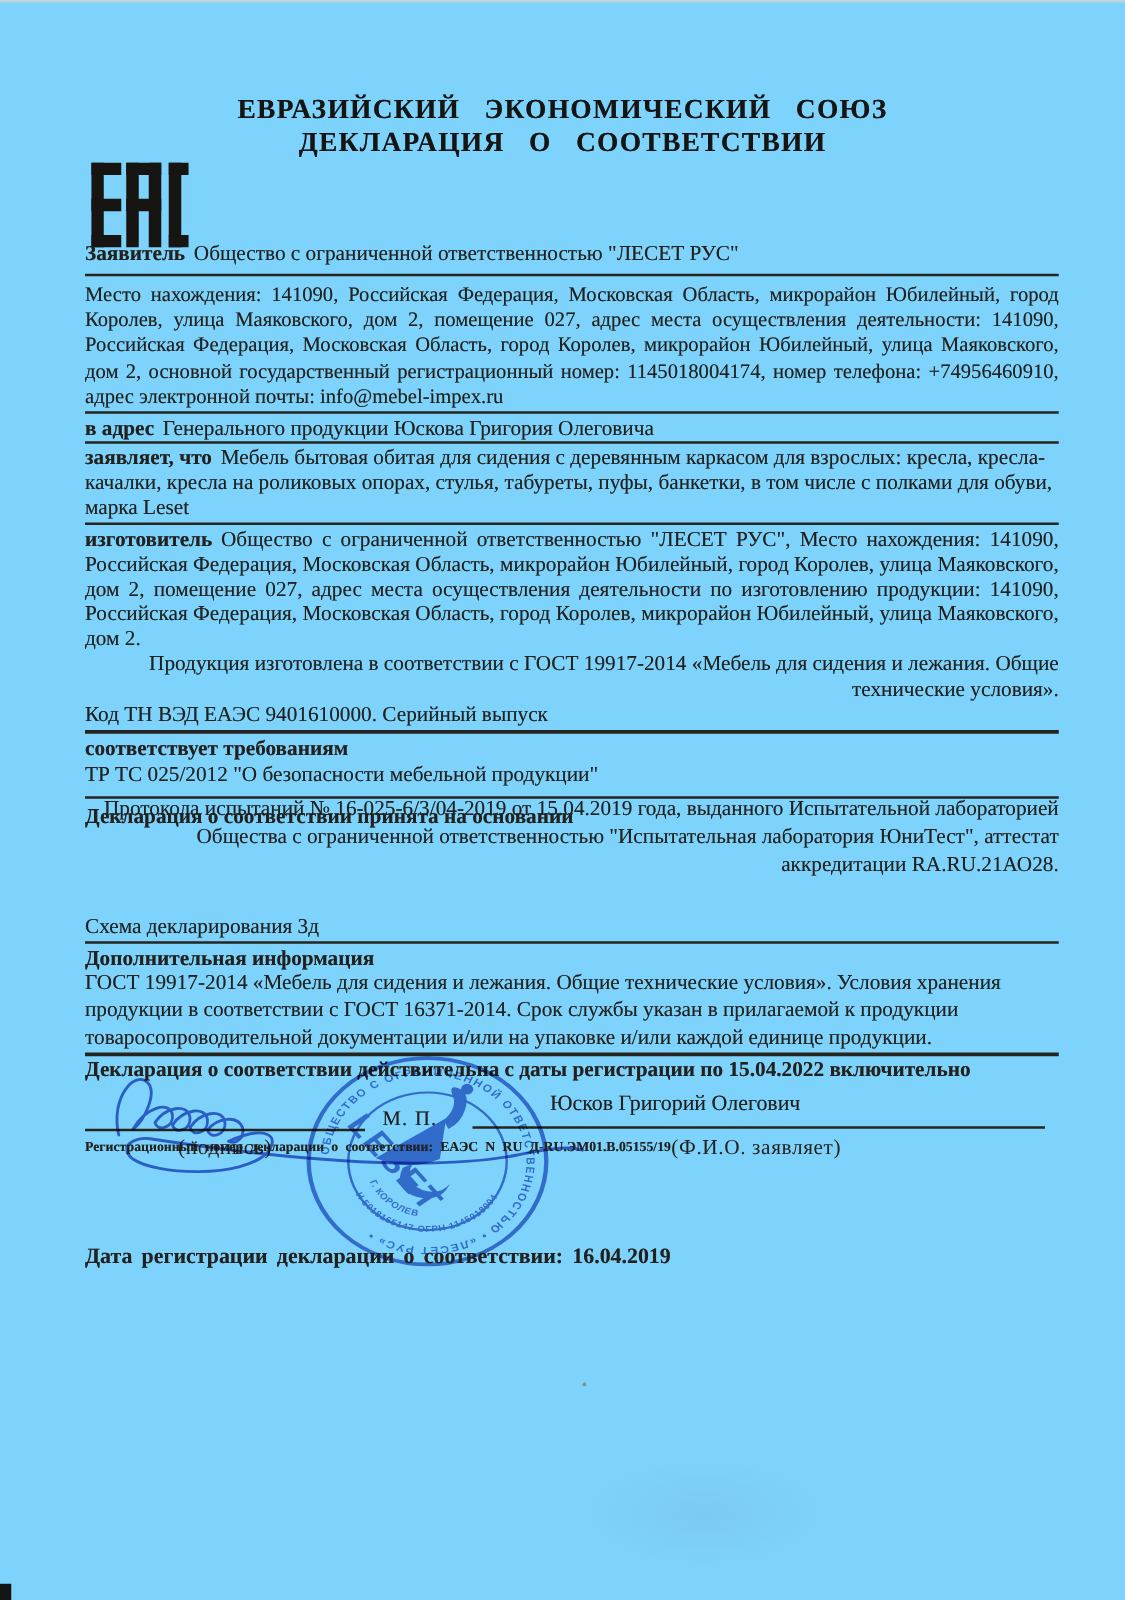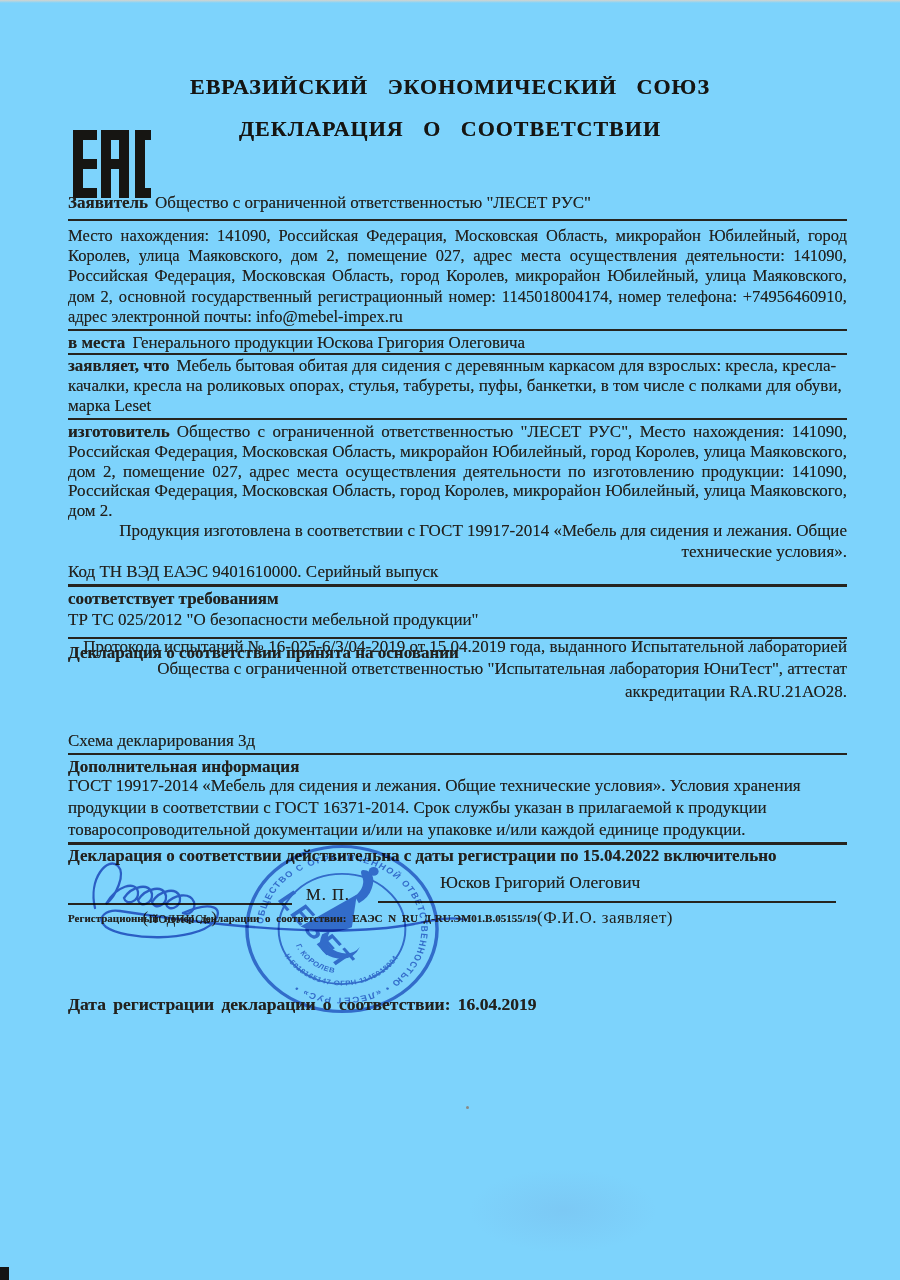--- a/index.html
+++ b/index.html
@@ -36,21 +36,21 @@
 
 <div class="page">
 
   <div class="scan-edge-left"></div>
   <div class="scan-edge-top"></div>
   <div class="corner-mark"></div>
   <div class="speck" style="left:466px;top:1106px;"></div>
   <div class="smudge"></div>
 
   <h1 class="title" style="top:74px;">ЕВРАЗИЙСКИЙ ЭКОНОМИЧЕСКИЙ СОЮЗ</h1>
-  <h1 class="title" style="top:116px;">ДЕКЛАРАЦИЯ О СООТВЕТСТВИИ</h1>
+  <h1 class="title" style="top:101px;">ДЕКЛАРАЦИЯ О СООТВЕТСТВИИ</h1>
 
   <svg class="abs" style="left:73px;top:130px;width:78px;height:68px;" viewBox="0 0 78 68" aria-label="EAC">
     <g fill="#161512">
       <rect x="0" y="0" width="10" height="68"></rect>
         <rect x="0" y="0" width="24" height="10"></rect>
       <rect x="0" y="29" width="24" height="10"></rect>
         <rect x="0" y="58" width="24" height="10"></rect>
       <rect x="28" y="0" width="10" height="68"></rect>
         <rect x="46" y="0" width="10" height="68"></rect>
       <rect x="28" y="0" width="28" height="10"></rect>
@@ -60,21 +60,21 @@
       <rect x="62" y="58" width="16" height="10"></rect>
     </g>
   </svg>
 
   <p class="abs txt" style="top:192px;"><span class="b">Заявитель</span><span>Общество с ограниченной ответственностью "ЛЕСЕТ РУС"</span></p>
   <div class="hr" style="top:219px;"></div>
 
   <p class="abs txt just" style="top:226px;font-size:16.5px;line-height:20.2px;">Место нахождения: 141090, Российская Федерация, Московская Область, микрорайон Юбилейный, город Королев, улица Маяковского, дом 2, помещение 027, адрес места осуществления деятельности: 141090, Российская Федерация, Московская Область, город Королев, микрорайон Юбилейный, улица Маяковского, дом 2, основной государственный регистрационный номер: 1145018004174, номер телефона: +74956460910, адрес электронной почты: info@mebel-impex.ru</p>
   <div class="hr" style="top:329px;"></div>
 
-  <p class="abs txt" style="top:332px;"><span class="b">в места</span><span>Генерального продукции Юскова Григория Олеговича</span></p>
+  <p class="abs txt" style="top:332px;"><span class="b">в адрес</span><span>Генерального продукции Юскова Григория Олеговича</span></p>
   <div class="hr" style="top:353px;"></div>
 
   <p class="abs txt" style="top:356px;line-height:20px;"><span class="b">заявляет, что</span><span>Мебель бытовая обитая для сидения с деревянным каркасом для взрослых: кресла, кресла-качалки, кресла на роликовых опорах, стулья, табуреты, пуфы, банкетки, в том числе с полками для обуви, марка Leset</span></p>
   <div class="hr" style="top:418px;"></div>
 
   <p class="abs txt just" style="top:422px;line-height:19.8px;"><span class="b">изготовитель</span><span>Общество с ограниченной ответственностью "ЛЕСЕТ РУС", Место нахождения: 141090, Российская Федерация, Московская Область, микрорайон Юбилейный, город Королев, улица Маяковского, дом 2, помещение 027, адрес места осуществления деятельности по изготовлению продукции: 141090, Российская Федерация, Московская Область, город Королев, микрорайон Юбилейный, улица Маяковского, дом 2.</span></p>
 
   <p class="abs txt" style="top:520px;text-align:right;">Продукция изготовлена в соответствии с ГОСТ 19917-2014 «Мебель для сидения и лежания. Общие технические условия».</p>
   <p class="abs txt" style="top:561px;">Код ТН ВЭД ЕАЭС 9401610000. Серийный выпуск</p>
   <div class="hr thick" style="top:584px;"></div>

